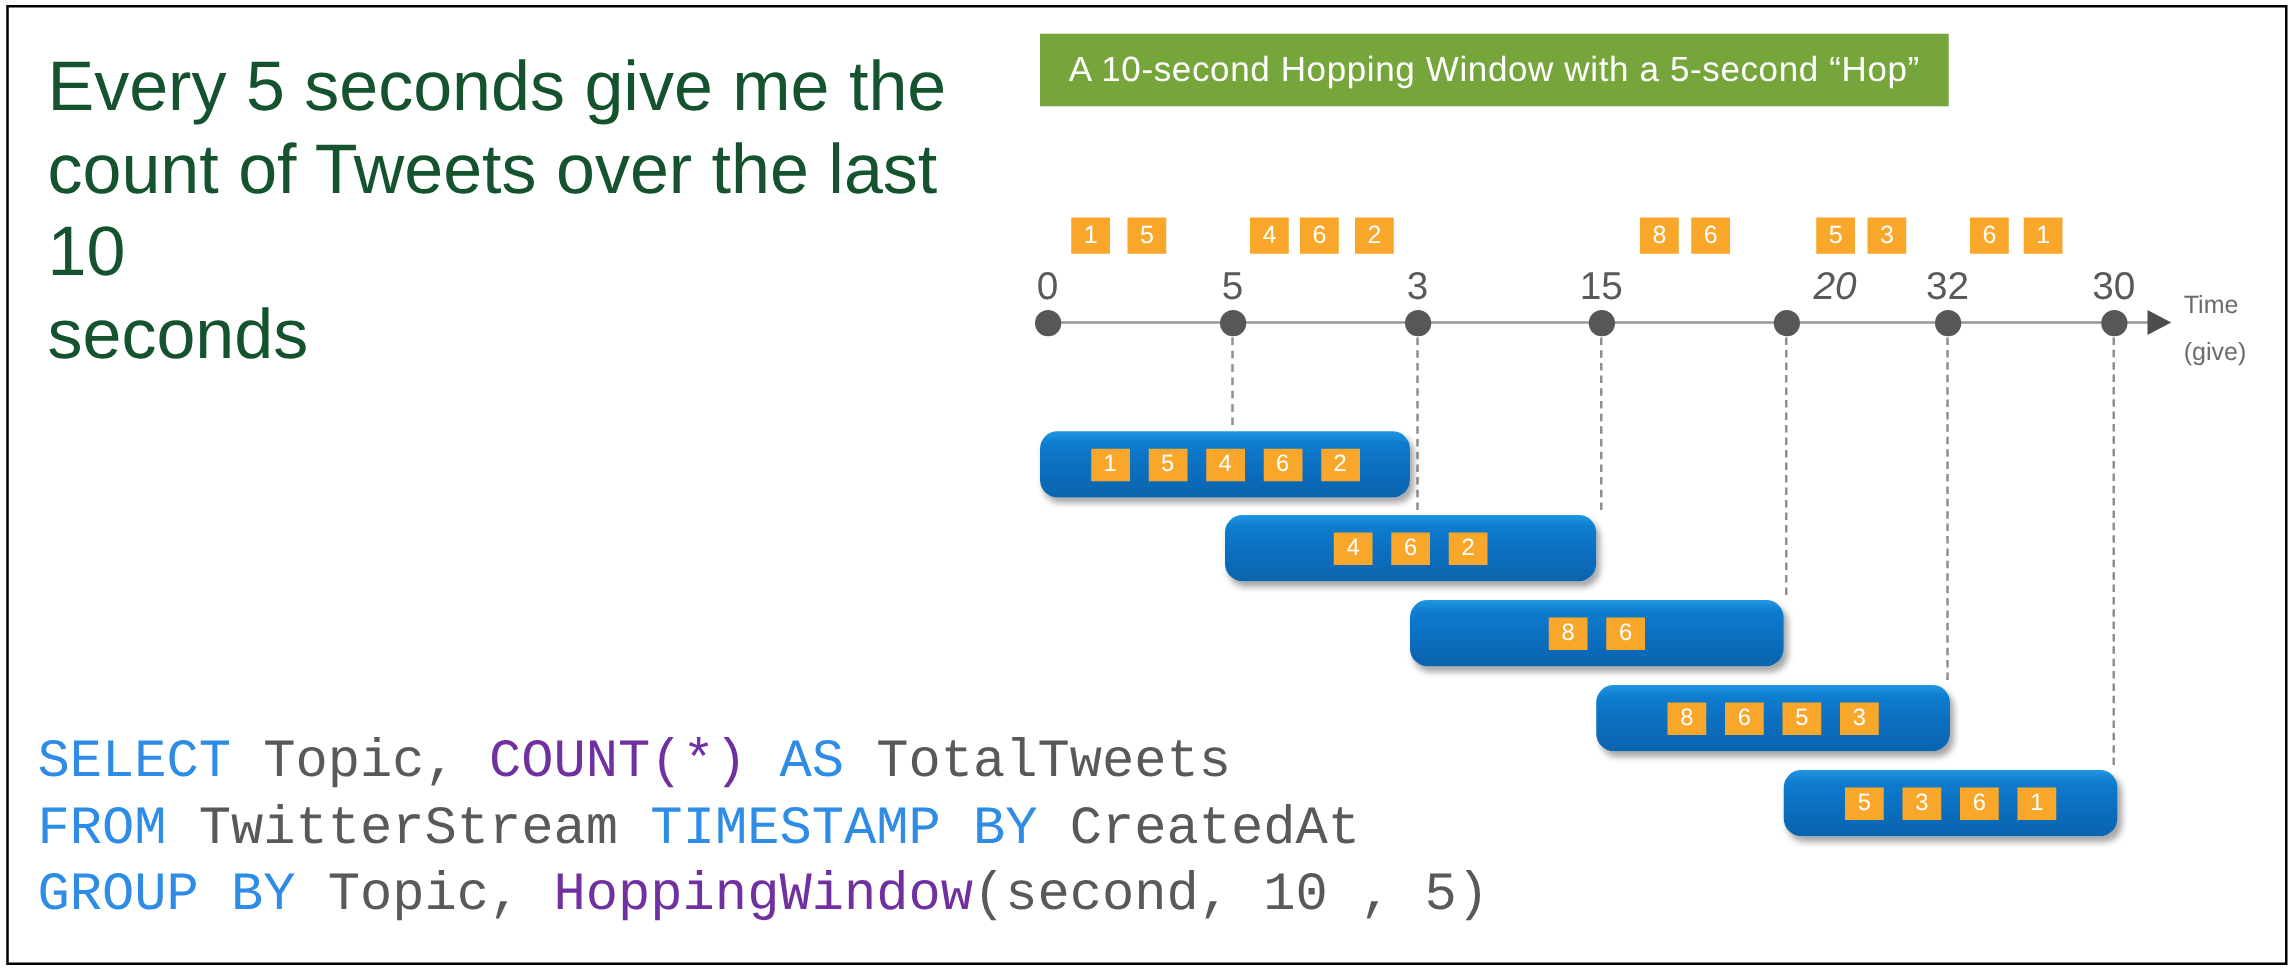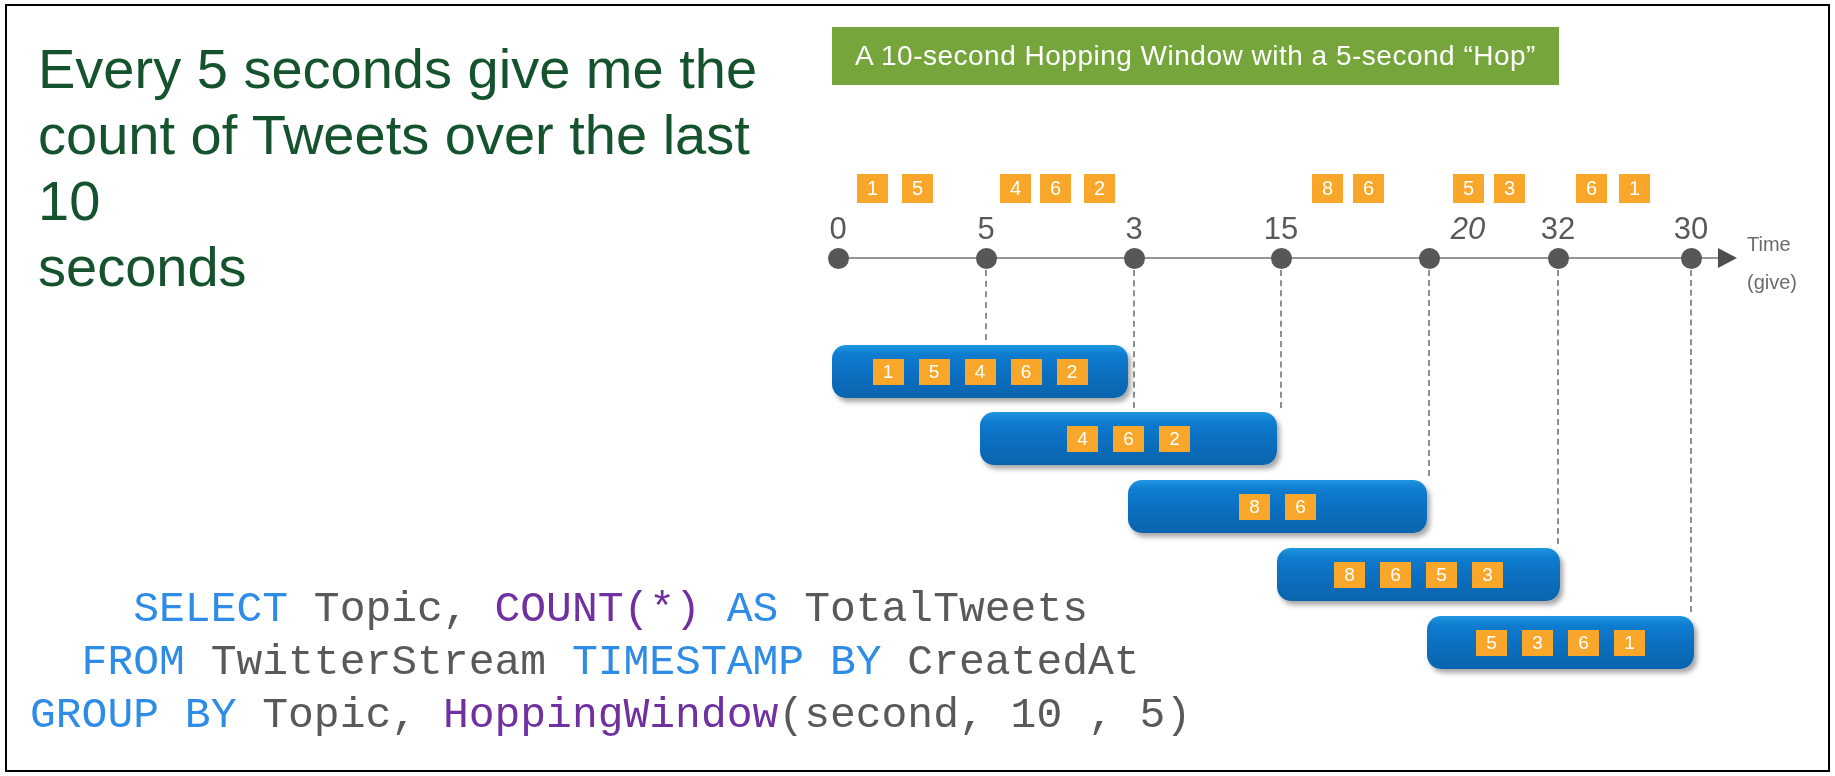--- a/index.html
+++ b/index.html
@@ -37,21 +37,21 @@
   .hop-window{position:absolute;height:53px;border-radius:14px;
               background:linear-gradient(180deg,#2097e1 0%,#0e7ccf 18%,#0c6fc0 55%,#0a64ad 100%);
               box-shadow:3px 4px 5px rgba(0,0,0,0.35);
               display:flex;align-items:center;justify-content:center;}
   .chip-row{display:flex;gap:15px;}
   .win-chip{width:31px;height:26px;background:#f9a72b;color:#fff;
             font-size:19px;display:flex;align-items:center;justify-content:center;}
   
   .code{position:absolute;left:30px;top:583px;
         font-family:"Liberation Mono", monospace;font-size:43px;line-height:53px;
-        white-space:pre;text-align:center;}
+        white-space:pre;}
   .tok-keyword{color:#2e8ce6;}
   .tok-function{color:#7030a0;}
   .tok-plain{color:#595959;}
 </style>
 </head>
 <body>
 
 <div class="frame"></div>
 
 <div class="headline">Every 5 seconds give me the

